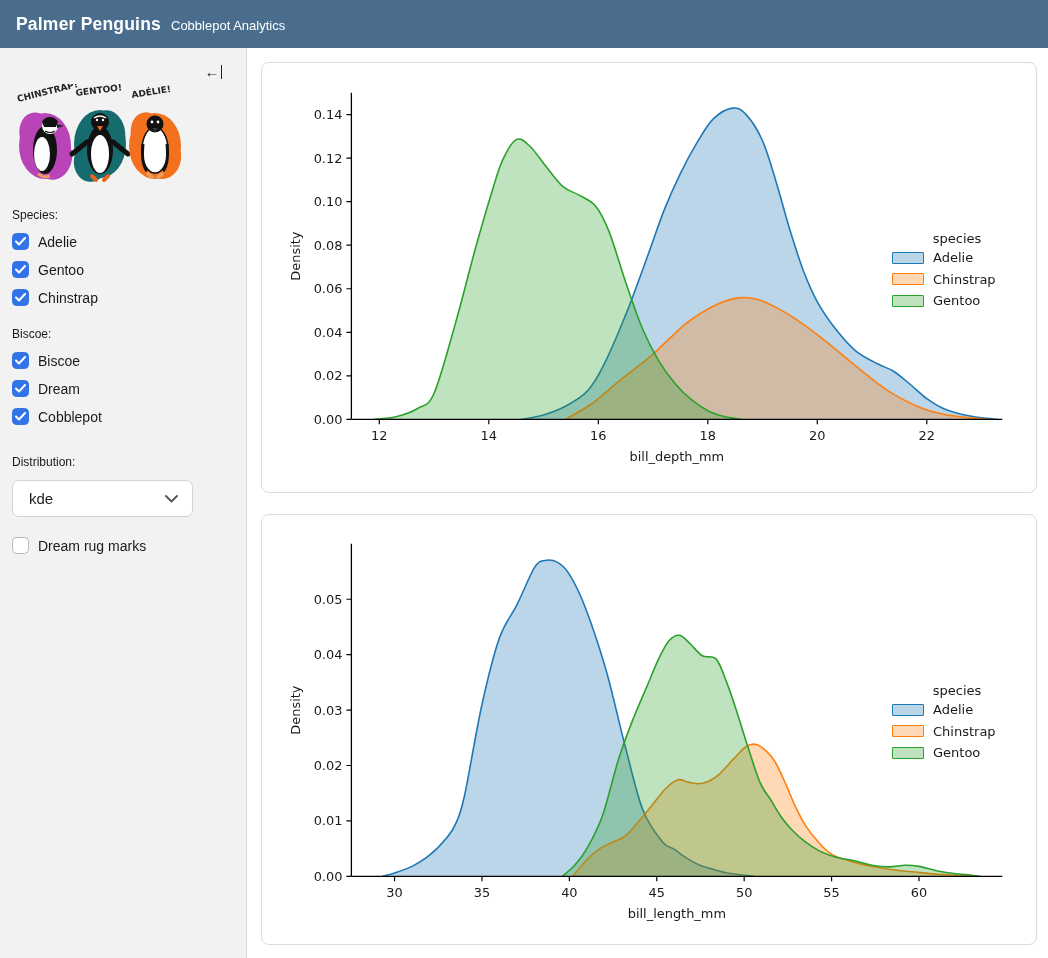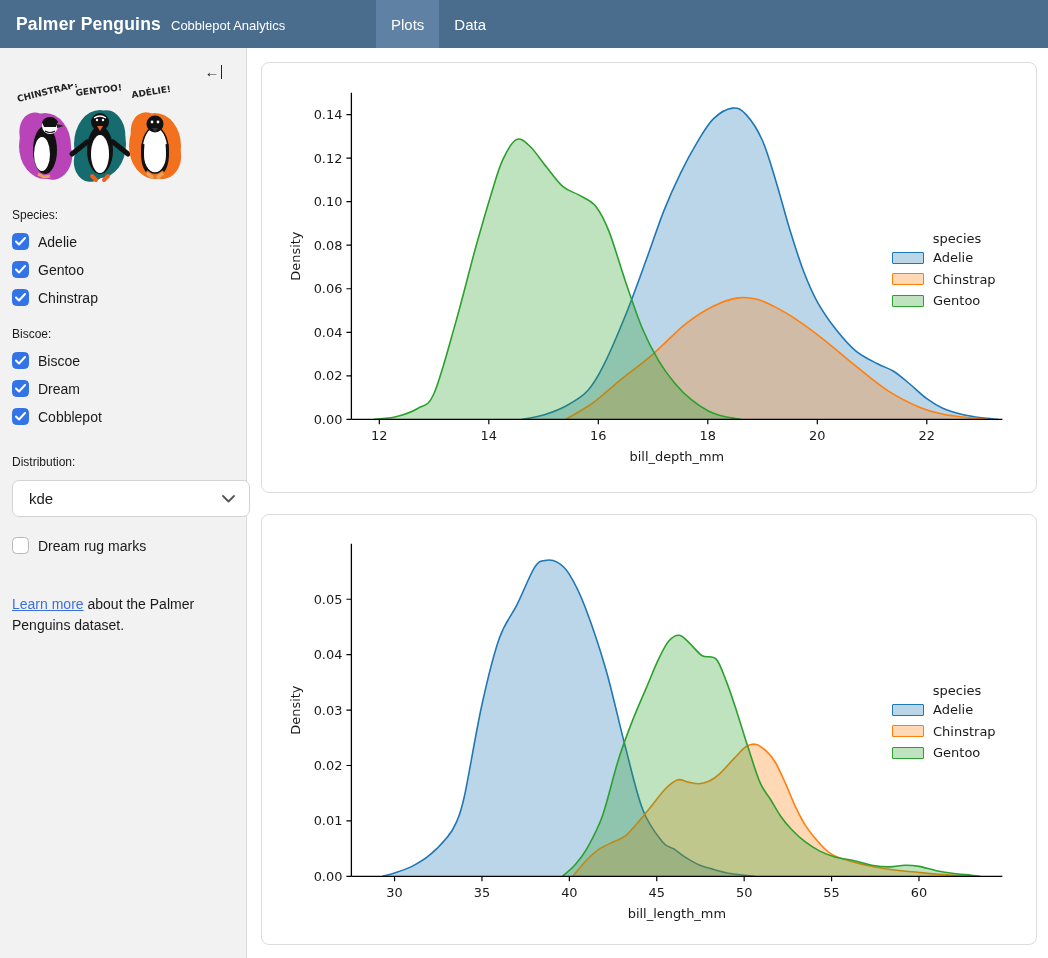--- a/index.html
+++ b/index.html
@@ -28,21 +28,21 @@
   .penguin-art{display:block;margin:22px 0 20px 0;}
   .control-label{font-size:12px;margin:0 0 11px 0;}
   .group{margin-bottom:21px;}
   .cb-row{display:flex;align-items:center;gap:9px;margin-bottom:11px;cursor:pointer;}
   .cb{width:17px;height:17px;border-radius:4.5px;border:1.5px solid #b9b9b9;background:#fff;
       box-sizing:border-box;display:flex;align-items:center;justify-content:center;flex:none;}
   .cb.on{background:#3273e8;border-color:#3273e8;}
   .cb svg{display:none;}
   .cb.on svg{display:block;}
   .cb-label{font-size:14px;}
-  .select{width:238px;height:37px;box-sizing:border-box;background:#fff;border:1px solid #d3d3d3;border-radius:7px;
+  .select{width:181px;height:37px;box-sizing:border-box;background:#fff;border:1px solid #d3d3d3;border-radius:7px;
           display:flex;align-items:center;justify-content:space-between;padding:0 14px 0 16px;cursor:pointer;
           font-size:15px;margin-bottom:20px;}
   .rug-row{margin-top:0;margin-bottom:0;}
   .footer-note{font-size:14px;line-height:21px;margin-top:40px;width:206px;}
   .footer-note a{color:#3b6fe0;text-decoration:underline;cursor:pointer;}
 
   
   .card{height:431px;box-sizing:border-box;border:1px solid #dcdcdc;border-radius:8px;background:#fff;
         position:relative;overflow:hidden;}
   .chart{width:100%;height:100%;display:block;font-family:"DejaVu Sans",sans-serif;}
@@ -53,24 +53,20 @@
   .swatch{width:30px;height:10px;border:1.5px solid #000;flex:none;border-radius:1px;}
 </style>
 </head>
 <body>
 
 <header class="navbar">
   <div class="brand">
     <span class="brand-title">Palmer Penguins</span>
     <span class="brand-subtitle">Cobblepot Analytics</span>
   </div>
-  <nav class="tabs">
-    <a class="tab active">Plots</a>
-    <a class="tab">Data</a>
-  </nav>
 </header>
 
 <div class="layout">
 
   <aside class="sidebar">
     <button class="collapse-btn">
       <span>←</span>
         <span class="bar"></span>
     </button>
 
@@ -188,21 +184,20 @@
       </svg>
     </div>
 
     <label class="cb-row rug-row">
       <span class="cb">
         
       </span>
       <span class="cb-label">Dream rug marks</span>
     </label>
 
-    <p class="footer-note"><a>Learn more</a><span> about the Palmer Penguins dataset.</span></p>
   </aside>
 
   <main class="main">
 
     <section class="card">
       <svg class="chart" viewBox="0 0 776 431">
           <path d="M260.1,358.0C263.7,357.3 274.7,355.8 282.1,353.6C289.4,351.4 296.7,348.9 304.1,344.9C311.4,340.9 319.7,336.5 326.1,329.6C332.5,322.6 336.2,316.1 342.6,303.3C349.0,290.6 357.2,271.3 364.6,253.0C371.9,234.8 380.2,211.5 386.6,194.0C393.0,176.5 397.6,161.9 403.1,148.1C408.6,134.2 414.1,122.2 419.6,110.9C425.1,99.6 430.6,89.4 436.1,80.3C441.6,71.2 446.6,62.1 452.6,56.2C458.5,50.4 466.3,46.0 471.8,45.3C477.3,44.6 480.5,46.4 485.6,51.9C490.6,57.3 497.0,66.8 502.1,78.1C507.1,89.4 511.2,104.7 515.8,119.7C520.4,134.6 525.0,152.8 529.6,167.8C534.2,182.7 538.8,197.3 543.3,209.3C547.9,221.3 551.6,230.1 557.1,239.9C562.6,249.8 569.9,260.1 576.3,268.3C582.8,276.5 588.7,283.5 595.6,289.1C602.5,294.8 611.2,298.8 617.6,302.2C624.0,305.7 628.6,306.4 634.1,309.9C639.6,313.4 645.1,318.5 650.6,323.0C656.1,327.6 661.6,333.2 667.1,337.2C672.6,341.2 677.6,344.4 683.6,347.1C689.6,349.7 696.4,351.6 702.8,353.2C709.3,354.8 716.1,355.7 722.1,356.5C728.1,357.3 735.8,357.7 738.6,358.0L738.6,358 L260.1,358 Z" fill="#1f77b4" fill-opacity="0.3" stroke="none"></path>
           <path d="M260.1,358.0C263.7,357.3 274.7,355.8 282.1,353.6C289.4,351.4 296.7,348.9 304.1,344.9C311.4,340.9 319.7,336.5 326.1,329.6C332.5,322.6 336.2,316.1 342.6,303.3C349.0,290.6 357.2,271.3 364.6,253.0C371.9,234.8 380.2,211.5 386.6,194.0C393.0,176.5 397.6,161.9 403.1,148.1C408.6,134.2 414.1,122.2 419.6,110.9C425.1,99.6 430.6,89.4 436.1,80.3C441.6,71.2 446.6,62.1 452.6,56.2C458.5,50.4 466.3,46.0 471.8,45.3C477.3,44.6 480.5,46.4 485.6,51.9C490.6,57.3 497.0,66.8 502.1,78.1C507.1,89.4 511.2,104.7 515.8,119.7C520.4,134.6 525.0,152.8 529.6,167.8C534.2,182.7 538.8,197.3 543.3,209.3C547.9,221.3 551.6,230.1 557.1,239.9C562.6,249.8 569.9,260.1 576.3,268.3C582.8,276.5 588.7,283.5 595.6,289.1C602.5,294.8 611.2,298.8 617.6,302.2C624.0,305.7 628.6,306.4 634.1,309.9C639.6,313.4 645.1,318.5 650.6,323.0C656.1,327.6 661.6,333.2 667.1,337.2C672.6,341.2 677.6,344.4 683.6,347.1C689.6,349.7 696.4,351.6 702.8,353.2C709.3,354.8 716.1,355.7 722.1,356.5C728.1,357.3 735.8,357.7 738.6,358.0" fill="none" stroke="#1f77b4" stroke-width="1.6" stroke-linejoin="round"></path>
           <path d="M304.1,358.0C308.7,355.3 322.4,348.2 331.6,341.6C340.7,335.0 349.0,326.8 359.1,318.6C369.2,310.4 381.1,301.9 392.1,292.4C403.1,282.9 415.0,269.8 425.1,261.8C435.2,253.8 443.9,248.6 452.6,244.3C461.3,240.0 470.0,237.2 477.3,236.0C484.7,234.8 490.6,235.9 496.6,237.3C502.5,238.7 506.7,241.0 513.1,244.3C519.5,247.6 526.8,251.5 535.1,257.0C543.3,262.4 552.5,269.2 562.6,277.1C572.7,285.0 584.6,295.5 595.6,304.2C606.6,313.0 617.6,322.5 628.6,329.6C639.6,336.6 652.4,342.8 661.6,346.6C670.8,350.5 675.3,351.1 683.6,352.8C691.8,354.4 703.8,355.6 711.1,356.5C718.4,357.3 724.8,357.7 727.6,358.0L727.6,358 L304.1,358 Z" fill="#ff7f0e" fill-opacity="0.3" stroke="none"></path>
           <path d="M304.1,358.0C308.7,355.3 322.4,348.2 331.6,341.6C340.7,335.0 349.0,326.8 359.1,318.6C369.2,310.4 381.1,301.9 392.1,292.4C403.1,282.9 415.0,269.8 425.1,261.8C435.2,253.8 443.9,248.6 452.6,244.3C461.3,240.0 470.0,237.2 477.3,236.0C484.7,234.8 490.6,235.9 496.6,237.3C502.5,238.7 506.7,241.0 513.1,244.3C519.5,247.6 526.8,251.5 535.1,257.0C543.3,262.4 552.5,269.2 562.6,277.1C572.7,285.0 584.6,295.5 595.6,304.2C606.6,313.0 617.6,322.5 628.6,329.6C639.6,336.6 652.4,342.8 661.6,346.6C670.8,350.5 675.3,351.1 683.6,352.8C691.8,354.4 703.8,355.6 711.1,356.5C718.4,357.3 724.8,357.7 727.6,358.0" fill="none" stroke="#ff7f0e" stroke-width="1.6" stroke-linejoin="round"></path>

